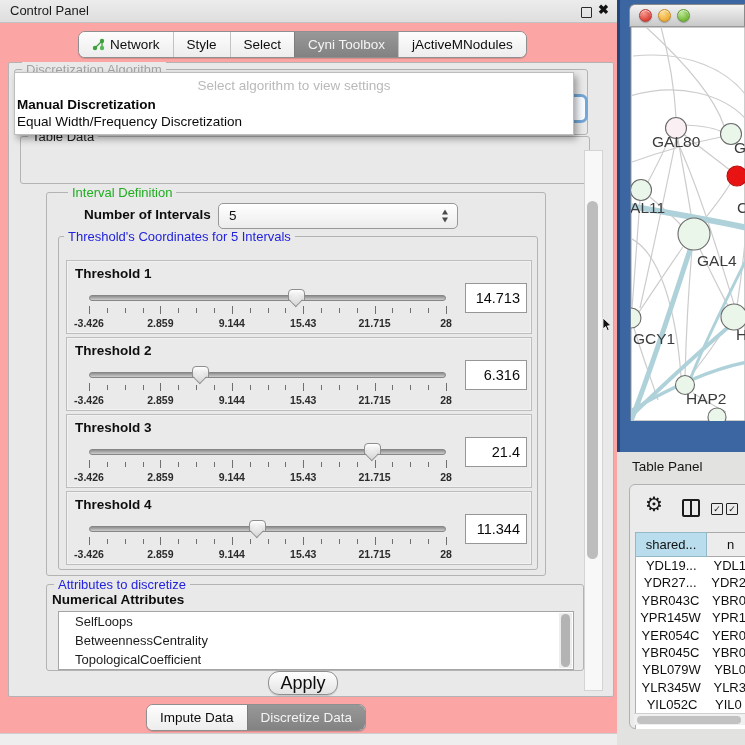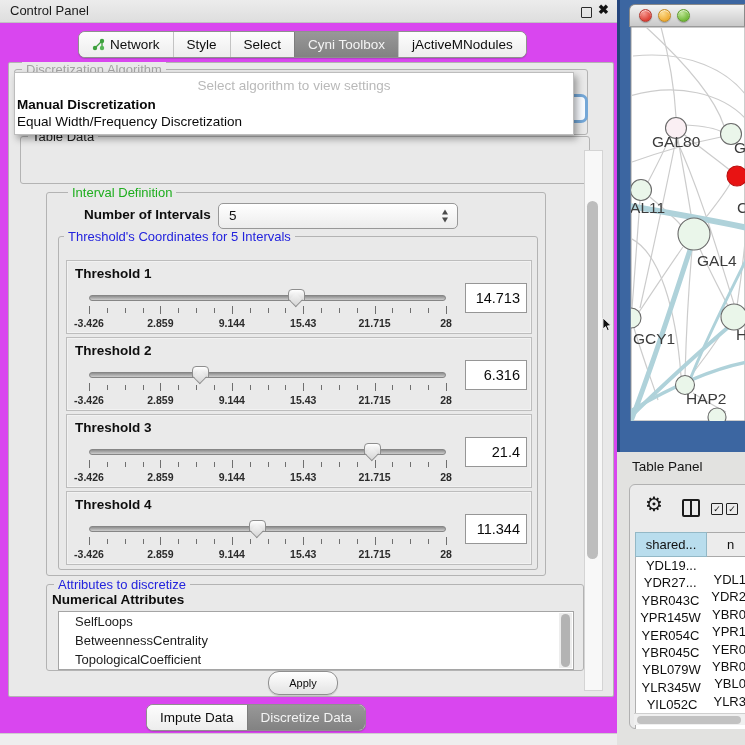--- a/index.html
+++ b/index.html
@@ -1,16 +1,16 @@
 <!DOCTYPE html>
 <html style="--desktop-blue: #3c66a1; --desktop-blue-edge: #24457c; --group-title-green: #1fae1f; --group-title-blue: #2323dd; --focus-ring-blue: #74a7d7; --table-header-blue: #b9dded; --edge-gray: #cccccc; --edge-teal: #afd2da; --node-green: #eaf6ea; --node-pink: #faeff3; --node-red: #e81313;"><head>
 <meta charset="utf-8">
 <style>
   html,body{margin:0;padding:0;}
-  #page{position:relative;width:745px;height:745px;overflow:hidden;background:#d946ef;
+  #page{position:relative;width:745px;height:745px;overflow:hidden;background:#fca5a5;
         font-family:"Liberation Sans",sans-serif;color:#111;-webkit-font-smoothing:antialiased;}
   
   #cp-titlebar{position:absolute;left:0;top:0;width:617px;height:22px;
     background:linear-gradient(#ececec,#dedede);border-bottom:1px solid #c2c2c2;}
   #cp-title{position:absolute;left:10px;top:3px;font-size:13px;color:#1a1a1a;}
   #cp-float{position:absolute;left:581px;top:7px;width:9px;height:9px;border:1.6px solid #2a2a2a;border-radius:1px;}
   #cp-close{position:absolute;left:598px;top:2px;font-size:13px;font-weight:bold;color:#111;}
   .seg-tabs{position:absolute;display:flex;height:25px;border:1px solid #8f8f8f;border-radius:7px;
     overflow:hidden;background:#f7f7f7;box-shadow:0 1px 1px rgba(0,0,0,.15);}
   .seg{display:flex;align-items:center;padding:0 13px;font-size:13.5px;color:#0d0d0d;border-left:1px solid #c3c3c3;background:linear-gradient(#fdfdfd,#ededed);}
@@ -64,21 +64,21 @@
   
   #attr-list{position:absolute;left:58px;top:611px;width:514px;height:57px;background:#fff;border:1px solid #a5a5a5;overflow:hidden;}
   .attr-item{height:19px;line-height:19px;padding-left:16px;font-size:13px;color:#1c1c1c;white-space:nowrap;}
   #attr-scroll{position:absolute;right:1px;top:1px;width:13px;height:55px;background:#ededed;}
   #attr-thumb{position:absolute;left:2px;top:1px;width:9px;height:53px;border-radius:5px;background:#b3b3b3;}
   
   #main-scroll{position:absolute;left:584px;top:150px;width:17px;height:539px;background:#f8f8f8;border:1px solid #d4d4d4;}
   #main-thumb{position:absolute;left:2px;top:50px;width:11px;height:358px;border-radius:6px;background:#bdbdbd;}
   
   #apply-btn{position:absolute;left:268px;top:671px;width:68px;height:22px;border:1px solid #8f8f8f;border-radius:11px;
-    background:linear-gradient(#ffffff,#e3e3e3);font-size:11px;text-align:center;line-height:22px;color:#0c0c0c;box-shadow:0 1px 1px rgba(0,0,0,.15);}
+    background:linear-gradient(#ffffff,#e3e3e3);font-size:18px;text-align:center;line-height:22px;color:#0c0c0c;box-shadow:0 1px 1px rgba(0,0,0,.15);}
   
   #desktop{position:absolute;left:617px;top:0;width:128px;height:452px;background:var(--desktop-blue);border-left:3px solid var(--desktop-blue-edge);box-sizing:border-box;}
   #net-titlebar{position:absolute;left:629px;top:4px;width:116px;height:23px;background:linear-gradient(#f3f3f3,#c9c9c9);
     border:1px solid #8a8a8a;border-bottom-color:#9a9a9a;border-radius:6px 0 0 0;display:flex;align-items:center;padding-left:9px;gap:6px;box-sizing:border-box;}
   .light{width:13px;height:13px;border-radius:50%;box-shadow:inset 0 1px 1px rgba(255,255,255,.7),0 1px 1px rgba(0,0,0,.25);}
   .light.red{background:radial-gradient(circle at 35% 30%,#f59a92,#dd4136 70%);border:1px solid #b23730;box-sizing:border-box;}
   .light.yellow{background:radial-gradient(circle at 35% 30%,#fbdc90,#efad36 70%);border:1px solid #c2891f;box-sizing:border-box;}
   .light.green{background:radial-gradient(circle at 35% 30%,#c0e698,#72ba3a 70%);border:1px solid #5d9a2c;box-sizing:border-box;}
   #net-canvas-svg{position:absolute;left:617px;top:27px;}
   
@@ -90,21 +90,21 @@
   #tp-split::after{content:"";position:absolute;left:5.5px;top:0;width:2px;height:14px;background:#1b1b1b;}
   .cb{position:absolute;top:503px;width:10px;height:10px;border:1.6px solid #222;border-radius:1px;font-size:9px;line-height:10px;text-align:center;color:#111;}
   #cb-1{left:711px;} #cb-2{left:726px;}
   #tp-header{position:absolute;left:635px;top:532px;height:25px;display:flex;}
   .th{box-sizing:border-box;font-size:13px;display:flex;align-items:center;}
   #th-0{width:72px;justify-content:center;background:var(--table-header-blue);border:1px solid #93b8c6;}
   #th-1{width:60px;padding-left:20px;background:#ececec;border-top:1px solid #aaa;border-bottom:1px solid #aaa;}
   #tp-rows{position:absolute;left:635px;top:557px;width:110px;height:172px;background:#fff;border-left:1px solid #b0b0b0;overflow:hidden;}
   .tr{display:flex;height:17.4px;line-height:17.4px;font-size:13px;color:#101010;}
   .td0{width:72px;text-align:center;}
-  .td1{padding-left:7px;white-space:nowrap;margin-top:14px;}
+  .td1{padding-left:7px;white-space:nowrap;}
   #tp-hscroll{position:absolute;left:634px;top:713px;width:111px;height:11px;background:#f0f0f0;border-top:1px solid #cfcfcf;}
   #tp-hthumb{position:absolute;left:3px;top:1.5px;width:104px;height:8px;border-radius:4px;background:#c2c2c2;}
   
   .blabel{position:absolute;font-weight:bold;font-size:13.5px;color:#0d0d0d;white-space:nowrap;}
   #cursor{position:absolute;left:602px;top:318px;z-index:20;}
 </style>
 </head>
 <body>
 
 <div id="page">

